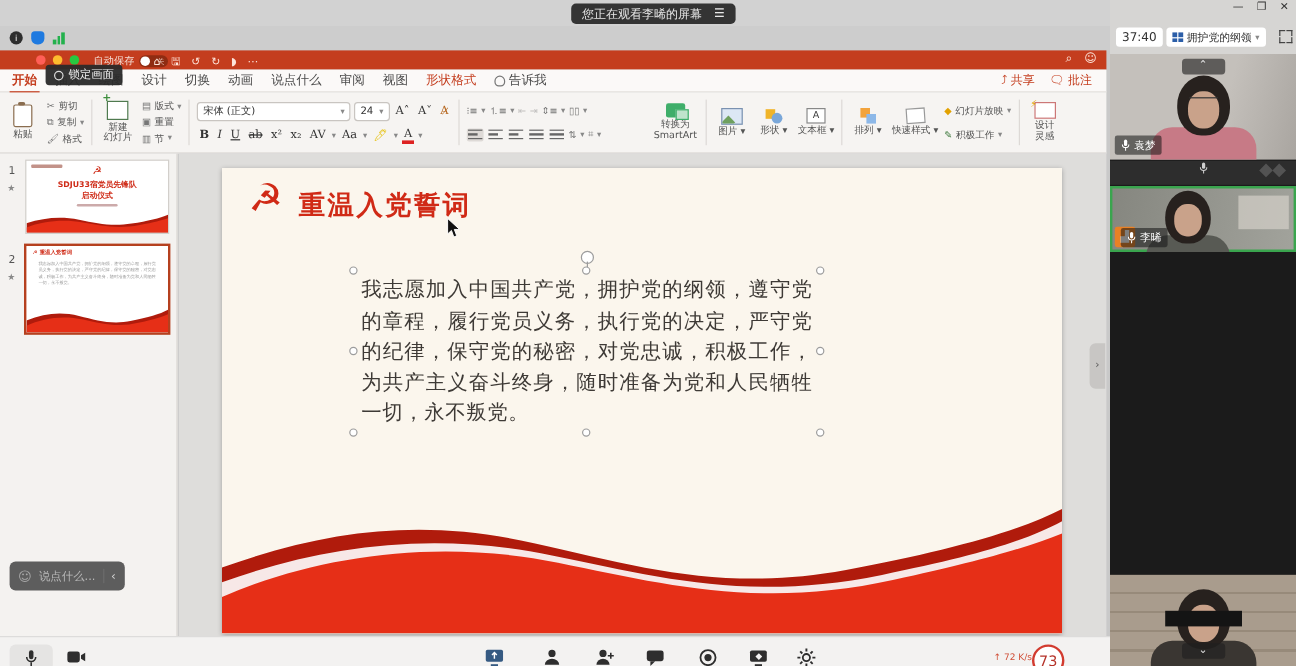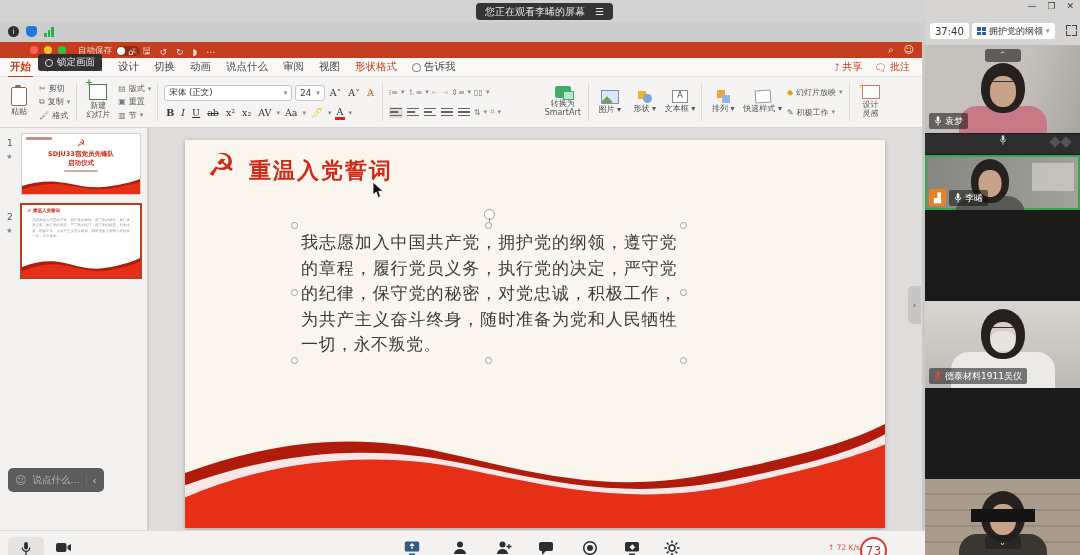--- a/index.html
+++ b/index.html
@@ -169,21 +169,21 @@
   .face{position:absolute;left:50%;top:13px;transform:translateX(-50%);width:26px;height:31px;background:#c9a28a;border-radius:46%;}
   .shoulders{width:88px;height:34px;border-radius:18px 18px 0 0;margin-top:-7px;}
   .mask{position:absolute;left:50%;top:22px;transform:translateX(-50%);width:24px;height:20px;background:#e7e4e0;border-radius:40%;}
   .glasses{position:absolute;left:50%;top:18px;transform:translateX(-50%);width:24px;height:6px;
            border-top:1.5px solid #333;}
   .win{position:absolute;right:6px;top:8px;width:42px;height:28px;background:#d8d4cd;opacity:.65;}
   .pbar{position:absolute;left:46px;top:30px;width:64px;height:13px;background:#141414;}
 
   .vlabel{position:absolute;left:4px;bottom:4px;display:flex;align-items:center;gap:3px;
           background:rgba(20,20,20,.55);border-radius:2px;padding:1.5px 5px;font-size:9px;color:#fff;white-space:nowrap;}
-  .vlabel.shift{left:24px;justify-content:flex-end;}
+  .vlabel.shift{left:9px;justify-content:flex-end;}
   .pbadge{position:absolute;left:4px;bottom:4px;width:17px;height:17px;background:#e98125;border-radius:2px;
           display:flex;align-items:center;justify-content:center;color:#fff;font-size:9px;}
   .chbtn{position:absolute;left:50%;transform:translateX(-50%);width:36px;height:13px;background:rgba(30,30,30,.62);
          border-radius:3px;color:#ddd;font-size:9px;text-align:center;line-height:12px;}
   .mic{width:8px;height:12px;flex:none;}
   .cursor{left:372px;top:181px;width:13px;height:18px;z-index:40;}
 </style>
 </head>
 <body>
 
@@ -627,39 +627,20 @@
         <svg class="mic" viewBox="0 0 12 16">
             <rect x="4" y="1" width="4" height="8" rx="2" fill="#fff"></rect>
             <path d="M2,7 a4,4 0 0 0 8,0" fill="none" stroke="#fff" stroke-width="1.3"></path>
             <line x1="6" y1="11.5" x2="6" y2="15" stroke="#fff" stroke-width="1.3"></line>
           </svg>
         <span>李晞</span>
       </span>
     </div>
 
 
-    <div class="tile t4">
-      <div class="pers" style="top:8px">
-        <div class="head">
-            <div class="face" style="background:#d8cfc6"></div>
-            <div class="mask"></div>
-            <div class="glasses"></div>
-          </div>
-        <div class="shoulders" style="background:#eceae7;width:104px;height:40px"></div>
-      </div>
-      <span class="vlabel">
-        <svg class="mic" viewBox="0 0 12 16">
-            <rect x="4" y="1" width="4" height="8" rx="2" fill="#e04b3a"></rect>
-            <path d="M2,7 a4,4 0 0 0 8,0" fill="none" stroke="#e04b3a" stroke-width="1.3"></path>
-            <line x1="6" y1="11.5" x2="6" y2="15" stroke="#e04b3a" stroke-width="1.3"></line>
-            <line x1="1" y1="15" x2="11" y2="1" stroke="#e04b3a" stroke-width="1.3"></line>
-          </svg>
-        <span>德泰材料1911吴仪</span>
-      </span>
-    </div>
 
 
     <div class="tile t6">
       <div class="pers" style="top:12px">
         <div class="head">
             <div class="face"></div>
           </div>
         <div class="shoulders" style="background:#3a3632"></div>
       </div>
       <span class="pbar"></span>

